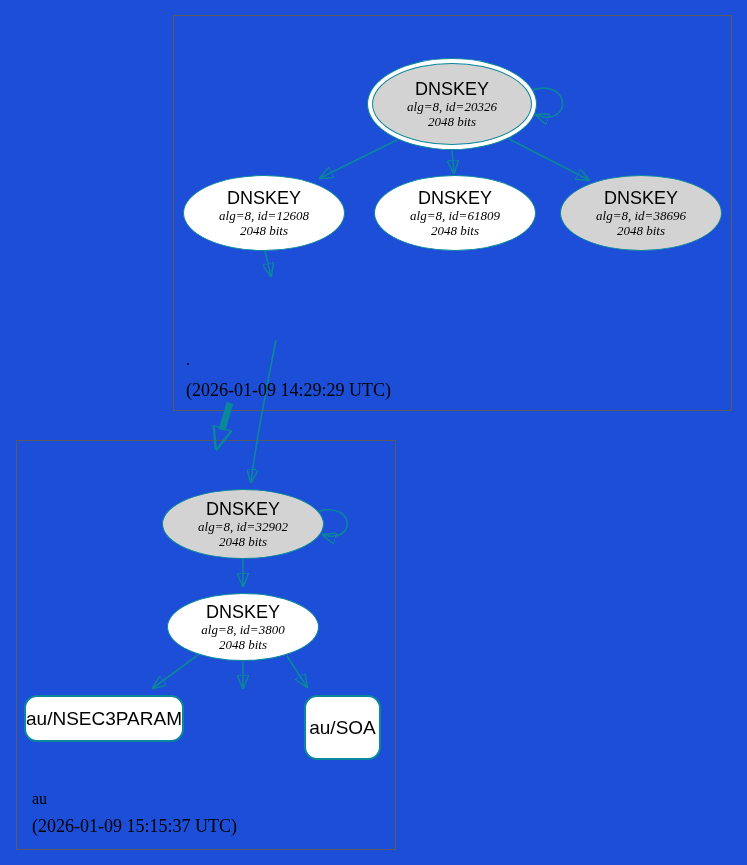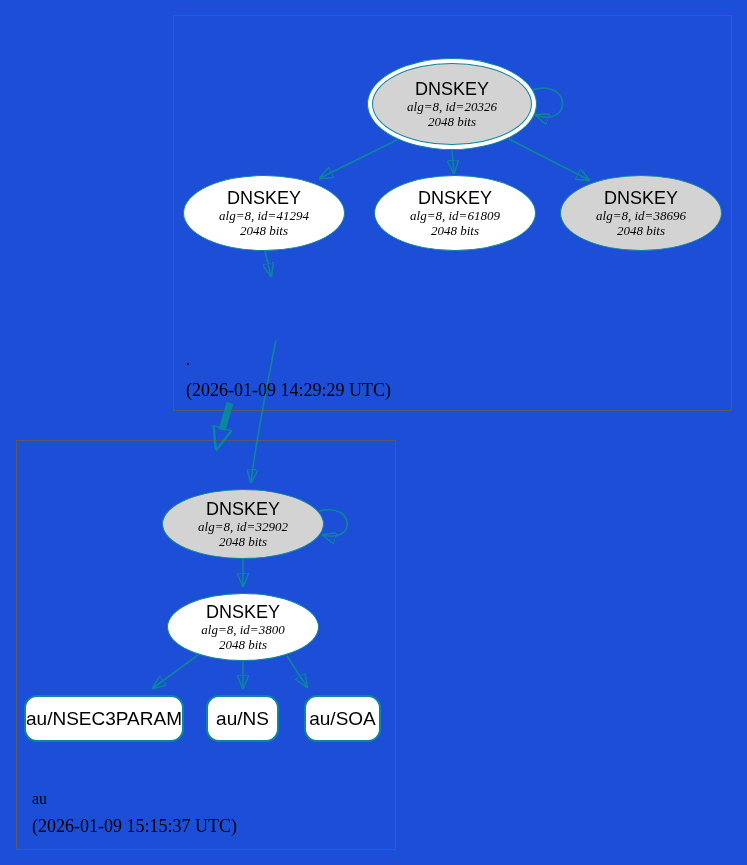--- a/index.html
+++ b/index.html
@@ -85,21 +85,21 @@
         <div class="node-title">DNSKEY</div>
         <div class="node-meta">alg=8, id=20326</div>
         <div class="node-meta">2048 bits</div>
       </div>
     </div>
   </div>
 
   <div class="node ellipse" style="left:183px;top:175px;width:162px;height:76px">
     <div class="node-label">
       <div class="node-title">DNSKEY</div>
-      <div class="node-meta">alg=8, id=41294</div>
+      <div class="node-meta">alg=8, id=12608</div>
       <div class="node-meta">2048 bits</div>
     </div>
   </div>
 
   <div class="node ellipse" style="left:374px;top:175px;width:162px;height:76px">
     <div class="node-label">
       <div class="node-title">DNSKEY</div>
       <div class="node-meta">alg=8, id=61809</div>
       <div class="node-meta">2048 bits</div>
     </div>
@@ -129,23 +129,20 @@
     <div class="node-label">
       <div class="node-title">DNSKEY</div>
       <div class="node-meta">alg=8, id=3800</div>
       <div class="node-meta">2048 bits</div>
     </div>
   </div>
 
   <div class="node rrset" style="left:24px;top:695px;width:160px;height:47px">
     <span>au/NSEC3PARAM</span>
   </div>
-  <div class="node rrset" style="left:206px;top:695px;width:73px;height:47px">
-    <span>au/NS</span>
-  </div>
-  <div class="node rrset" style="left:304px;top:695px;width:77px;height:47px">
+  <div class="node rrset" style="left:304px;top:695px;width:77px;height:65px">
     <span>au/SOA</span>
   </div>
 
   <div class="zone-label" style="left:32px;top:791px">au</div>
   <div class="zone-timestamp" style="left:32px;top:817px">(2026-01-09 15:15:37 UTC)</div>
 
 </div>
 
 </body></html>

